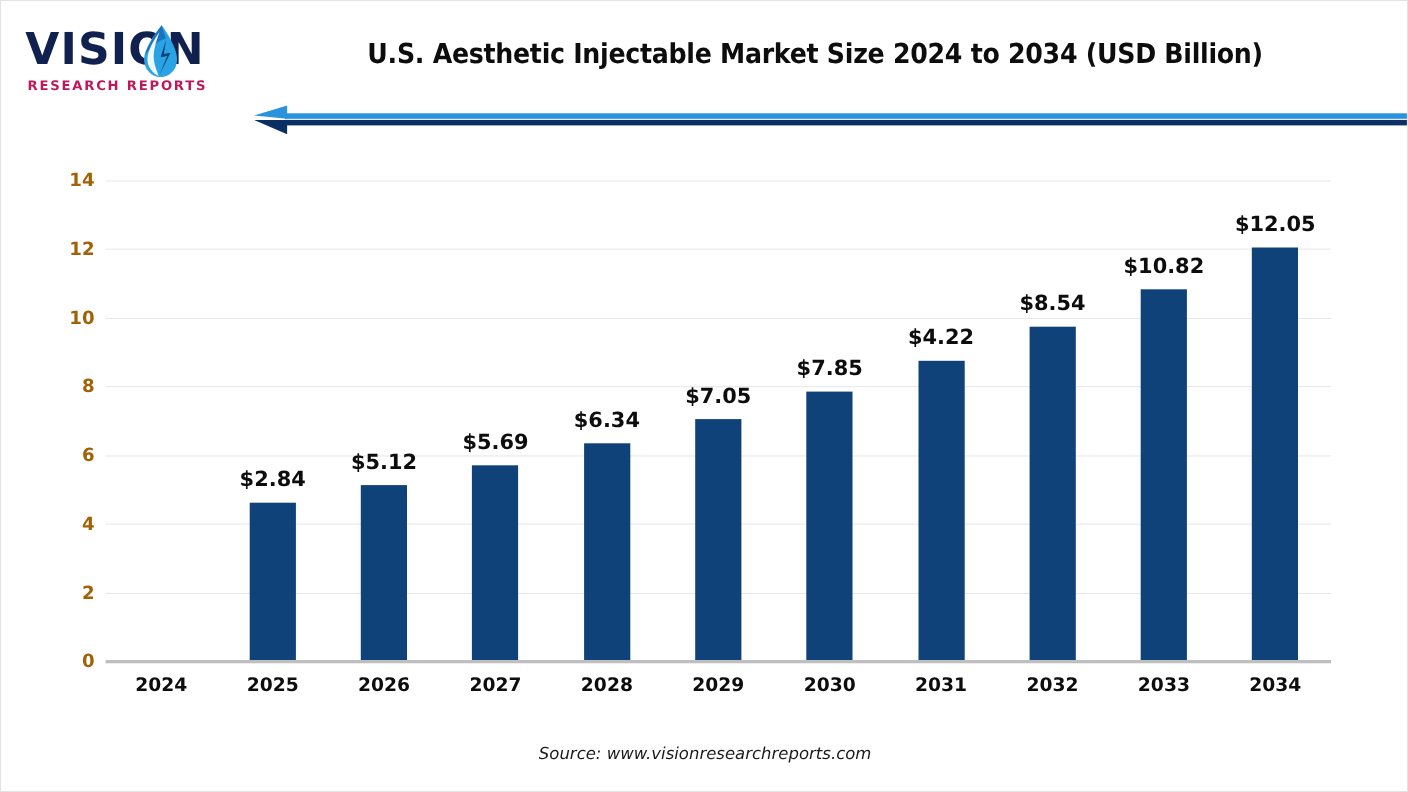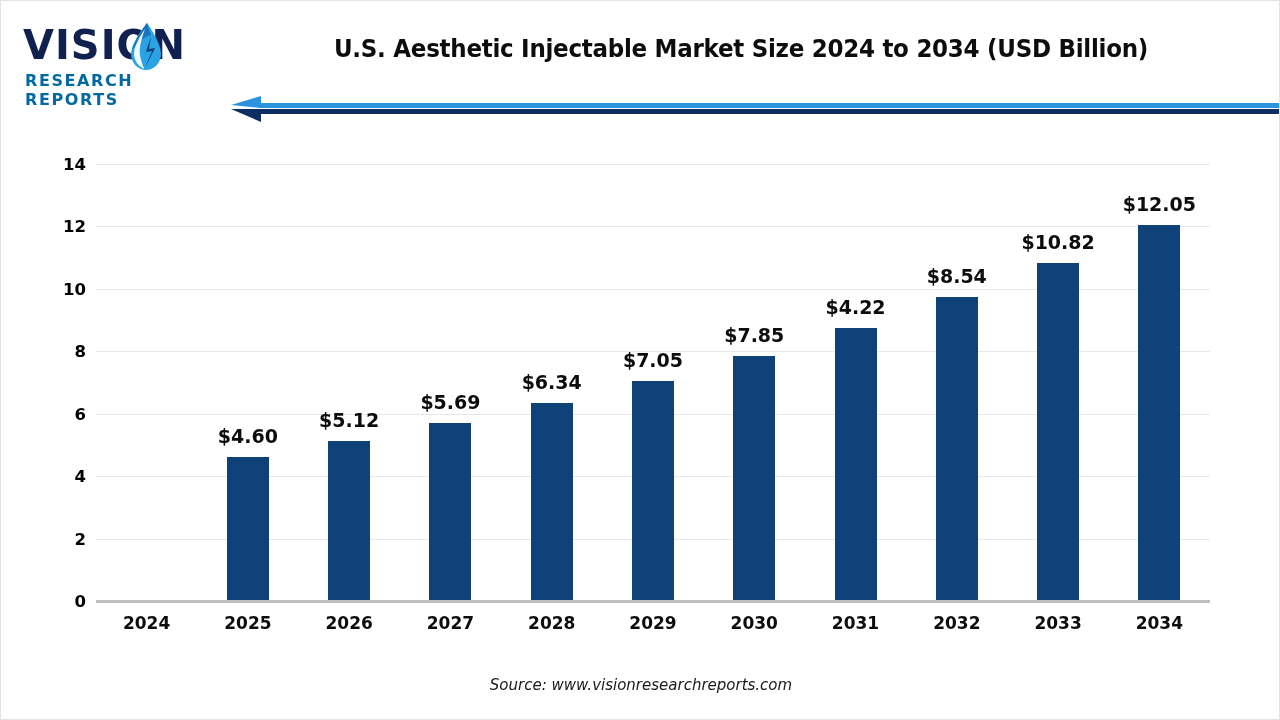--- a/index.html
+++ b/index.html
@@ -45,23 +45,23 @@
     top: 1px;
     width: 42px;
     height: 50px;
   }
   #logo-sub {
     position: absolute;
     left: 2px;
     top: 50px;
     font-family: "DejaVu Sans", sans-serif;
     font-weight: bold;
-    font-size: 16px;
+    font-size: 12px;
     letter-spacing: 1.6px;
-    color: #0369a1;
+    color: #be185d;
   }
 
   
   #chart-title {
     position: absolute;
     left: 230px;
     top: 33px;
     width: 1020px;
     text-align: center;
     font-family: "DejaVu Sans", sans-serif;
@@ -148,21 +148,21 @@
     width: 70px;
     height: 100%;
   }
   .ytick-label {
     position: absolute;
     right: 0;
     text-align: right;
     font-family: "DejaVu Sans", sans-serif;
     font-weight: bold;
     font-size: 16.5px;
-    color: #000000;
+    color: #a16207;
     transform: translateY(-50%);
     width: 70px;
   }
 
   #bars-layer {
     position: absolute;
     left: 0;
     top: 0;
     width: 100%;
     height: 100%;
@@ -263,21 +263,21 @@
         <div class="ytick-label" style="top: 312.143px;">4</div>
         <div class="ytick-label" style="top: 249.714px;">6</div>
         <div class="ytick-label" style="top: 187.286px;">8</div>
         <div class="ytick-label" style="top: 124.857px;">10</div>
         <div class="ytick-label" style="top: 62.4286px;">12</div>
         <div class="ytick-label" style="top: 0px;">14</div>
       </div>
     <div id="bars-layer">
         <div class="bar-slot" style="left: 101.273px; width: 101.273px;">
           <div class="bar" title="2025: $4.60" style="height: 143.586px; background: rgb(14, 66, 121);"></div>
-          <div class="bar-value" style="bottom: 153.586px;">$4.60</div>
+          <div class="bar-value" style="bottom: 153.586px;">$2.84</div>
         </div>
         <div class="bar-slot" style="left: 202.545px; width: 101.273px;">
           <div class="bar" title="2026: $5.12" style="height: 159.817px; background: rgb(14, 66, 121);"></div>
           <div class="bar-value" style="bottom: 169.817px;">$5.12</div>
         </div>
         <div class="bar-slot" style="left: 303.818px; width: 101.273px;">
           <div class="bar" title="2027: $5.69" style="height: 177.609px; background: rgb(14, 66, 121);"></div>
           <div class="bar-value" style="bottom: 187.609px;">$5.69</div>
         </div>
         <div class="bar-slot" style="left: 405.091px; width: 101.273px;">

